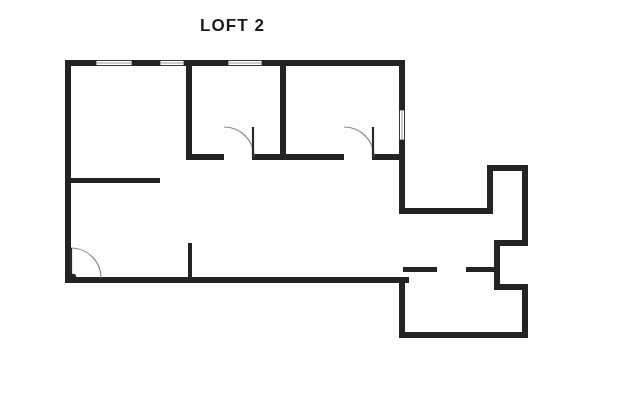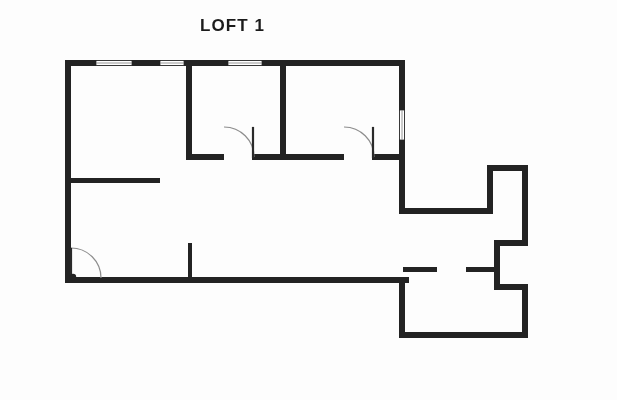--- a/index.html
+++ b/index.html
@@ -41,21 +41,21 @@
   .window-glass { fill: #ffffff; stroke: #232323; stroke-width: 0.8; }
   .window-mullion { stroke: #8a8a8a; stroke-width: 0.9; fill: none; }
   .door-arc { fill: none; stroke: #8d8d8d; stroke-width: 1.2; }
   .door-leaf { stroke: #2a2a2a; stroke-width: 2.2; fill: none; stroke-linecap: square; }
 </style>
 </head>
 <body>
 
 <div id="plan-root" style="background: rgb(253, 253, 253);">
 
-  <div id="plan-title" style="color: rgb(27, 27, 27);">LOFT 1</div>
+  <div id="plan-title" style="color: rgb(27, 27, 27);">LOFT 2</div>
 
   <svg id="plan-svg" width="617" height="400" viewBox="0 0 617 400">
 
     <g>
 
       <rect class="wall" x="65" y="60" width="340" height="6" fill="#232323"></rect>
 
       <rect class="wall" x="65" y="60" width="6" height="223" fill="#232323"></rect>
 
       <rect class="wall" x="399" y="60" width="6" height="105" fill="#232323"></rect>

